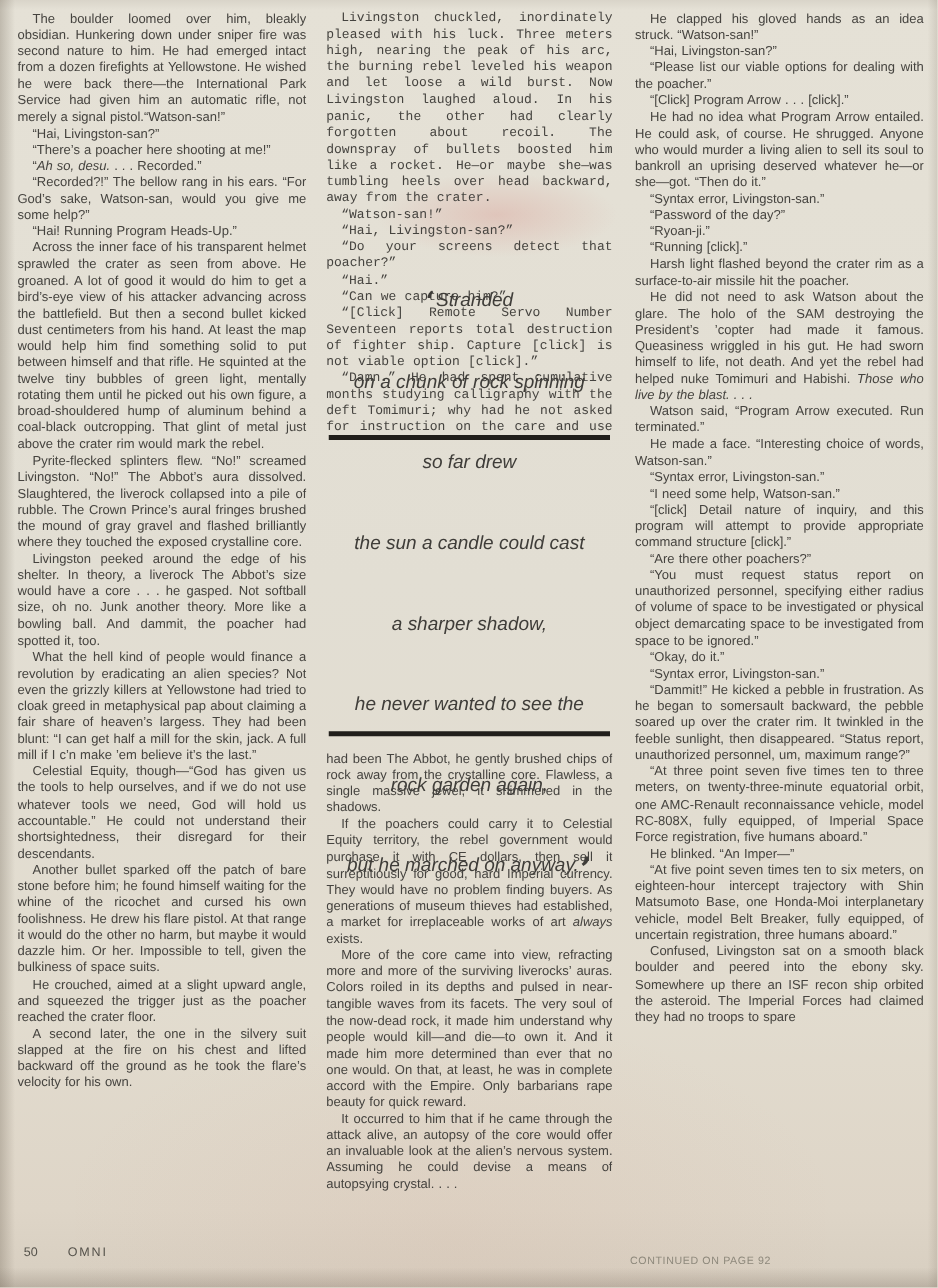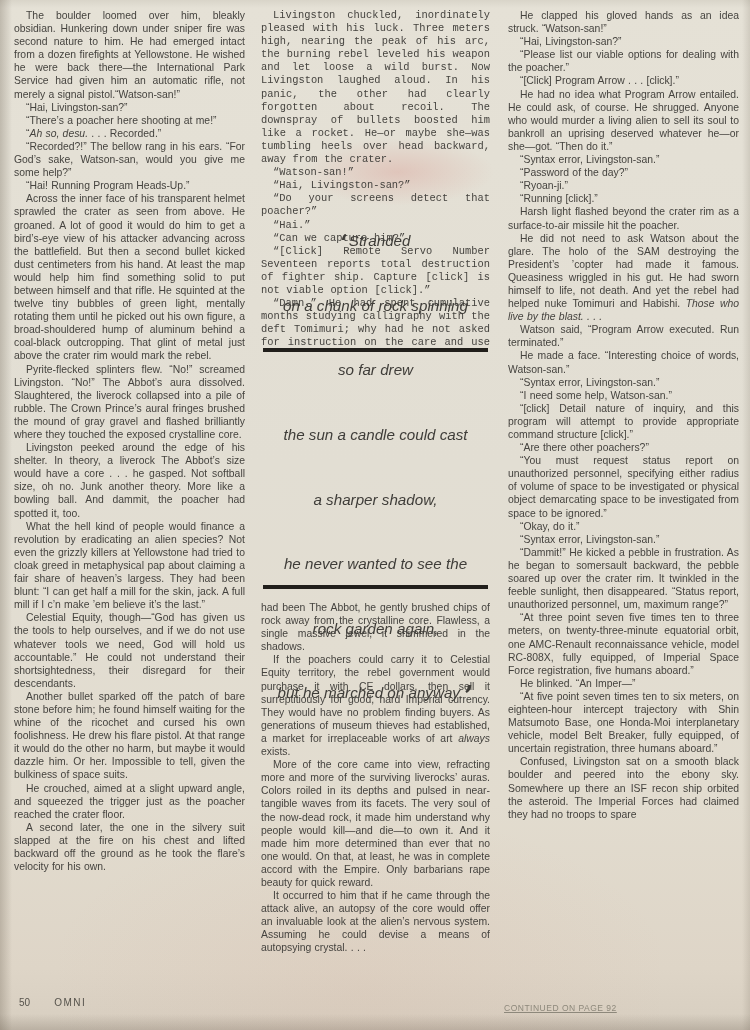--- a/index.html
+++ b/index.html
@@ -42,21 +42,21 @@
   .quote-line{white-space:nowrap;}
   .qmark{font-family:"DejaVu Serif",serif;font-weight:bold;font-style:normal;line-height:0;}
   .qmark.open{font-size:21px;vertical-align:-3px;margin-right:1px;}
   .qmark.close{font-size:27px;vertical-align:-8px;margin-left:1px;}
   .col2-bottom{margin-top:12px;height:378px;overflow:hidden;}
 
   .footer-left{position:absolute;left:19px;top:997px;font-size:10px;color:#55524b;}
   .footer-left .pageno{margin-right:24px;}
   .footer-left .mag{letter-spacing:1.5px;}
   .footer-right{position:absolute;left:504px;top:1003px;font-size:8.5px;
-    letter-spacing:0.5px;color:#8d887b;text-decoration:underline;}
+    letter-spacing:0.5px;color:#8d887b;}
 </style>
 </head>
 <body>
 
 <div class="paper"></div>
 <div class="edge-top"></div>
 <div class="edge-left"></div>
 <div class="edge-right"></div>
 <div class="edge-bottom"></div>
 <div class="smudge-pink"></div>

